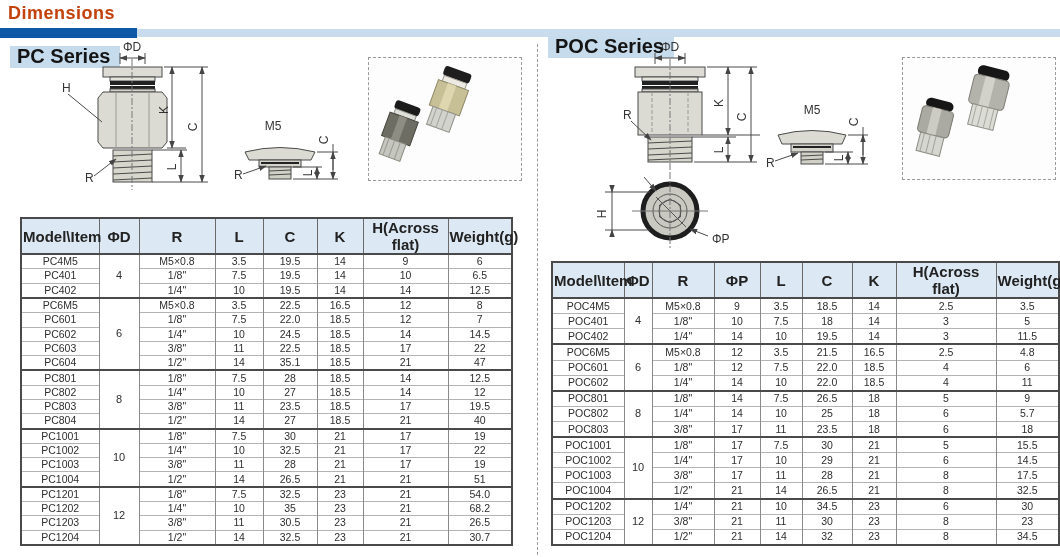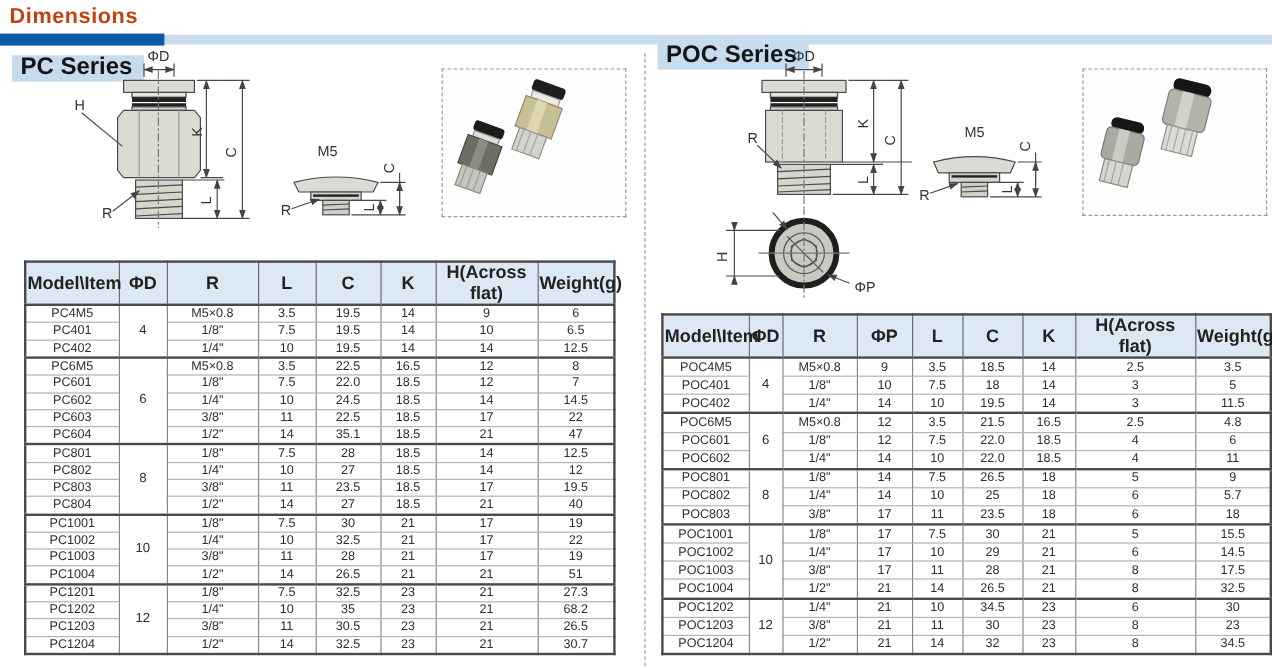--- a/index.html
+++ b/index.html
@@ -317,21 +317,21 @@
           <td>51</td>
         </tr>
         <tr class="group-start">
           <td>PC1201</td>
           <td rowspan="4" class="dcol">12</td>
           <td>1/8"</td>
           <td>7.5</td>
           <td>32.5</td>
           <td>23</td>
           <td>21</td>
-          <td>27.3</td>
+          <td>54.0</td>
         </tr>
         <tr>
           <td>PC1202</td>
           <td>1/4"</td>
           <td>10</td>
           <td>35</td>
           <td>23</td>
           <td>21</td>
           <td>68.2</td>
         </tr>

